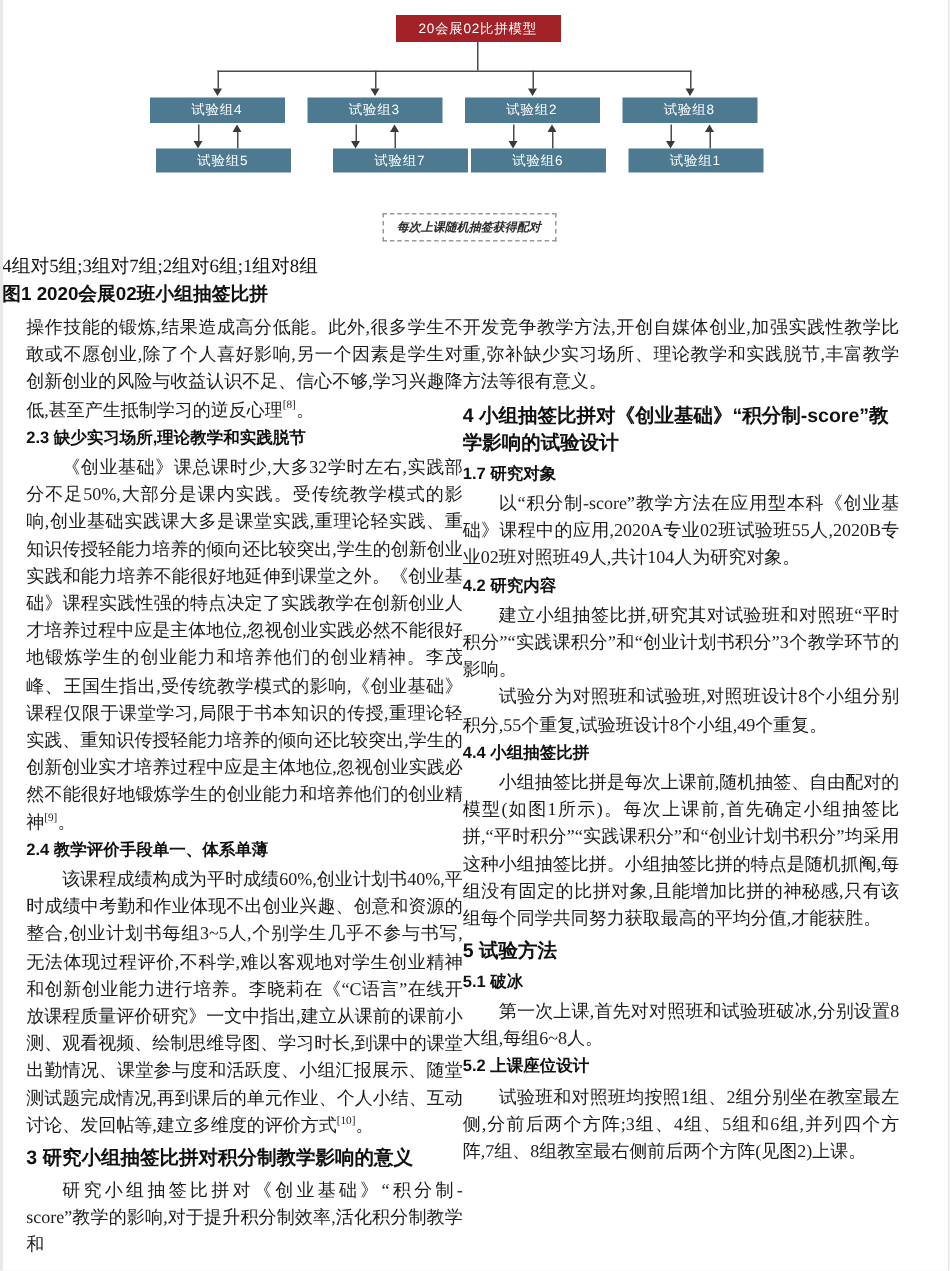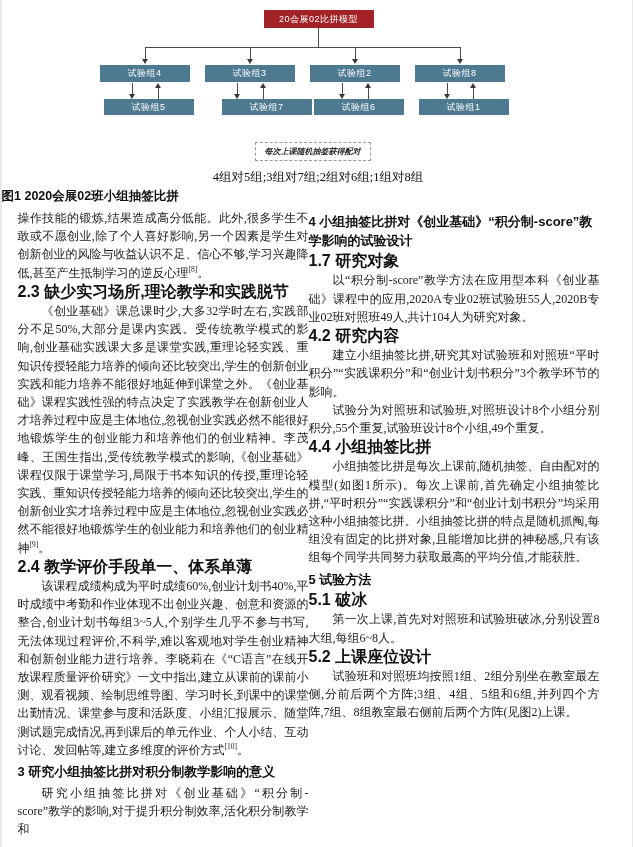--- a/index.html
+++ b/index.html
@@ -30,42 +30,42 @@
   .arrow-up{border-left:3.5px solid transparent;border-right:3.5px solid transparent;border-bottom:5px solid #3a3a3a;}
   #fig-note{
     position:absolute;left:253px;top:142px;width:114px;height:17px;
     border:1px dashed #9a9a9a;
     display:flex;align-items:center;justify-content:center;
     font-style:italic;font-weight:bold;font-size:8px;color:#2b2b2b;
     font-family:"Liberation Serif","DejaVu Serif",serif;
   }
   #fig-pairing{
     position:absolute;left:0;top:169px;width:633px;
-    text-align:center;font-size:12.5px;color:#111;
+    font-size:12.5px;color:#111;
   }
   #fig-caption{
     position:absolute;left:0;top:188px;width:633px;
     font-size:12.5px;font-weight:bold;
     font-family:"Liberation Sans","DejaVu Sans",sans-serif;color:#111;
   }
   
   #columns{
     position:absolute;left:16px;top:209px;width:601px;
     display:flex;
   }
   .col{width:291px;font-size:12px;line-height:18.2px;}
   .col p{margin:0;text-align:justify;}
   .col p.indent{text-indent:2em;}
   .col h3{
     font-family:"Liberation Sans","DejaVu Sans",sans-serif;
     font-size:13px;line-height:18.6px;margin:4px 0 2px;color:#111;
   }
   .col h4{
     font-family:"Liberation Sans","DejaVu Sans",sans-serif;
-    font-size:16px;line-height:18.2px;margin:1px 0;color:#111;
+    font-size:11px;line-height:18.2px;margin:1px 0;color:#111;
   }
   sup{font-size:7.5px;line-height:0;}
 </style>
 </head>
 <body>
 
 <div id="page">
 
   <div id="figure">
 
@@ -141,20 +141,21 @@
     <div class="col" id="col-left">
         <p>操作技能的锻炼,结果造成高分低能。此外,很多学生不敢或不愿创业,除了个人喜好影响,另一个因素是学生对创新创业的风险与收益认识不足、信心不够,学习兴趣降低,甚至产生抵制学习的逆反心理<sup>[8]</sup>。</p>
         <h4>2.3 缺少实习场所,理论教学和实践脱节</h4>
         <p class="indent">《创业基础》课总课时少,大多32学时左右,实践部分不足50%,大部分是课内实践。受传统教学模式的影响,创业基础实践课大多是课堂实践,重理论轻实践、重知识传授轻能力培养的倾向还比较突出,学生的创新创业实践和能力培养不能很好地延伸到课堂之外。《创业基础》课程实践性强的特点决定了实践教学在创新创业人才培养过程中应是主体地位,忽视创业实践必然不能很好地锻炼学生的创业能力和培养他们的创业精神。李茂峰、王国生指出,受传统教学模式的影响,《创业基础》课程仅限于课堂学习,局限于书本知识的传授,重理论轻实践、重知识传授轻能力培养的倾向还比较突出,学生的创新创业实才培养过程中应是主体地位,忽视创业实践必然不能很好地锻炼学生的创业能力和培养他们的创业精神<sup>[9]</sup>。</p>
         <h4>2.4 教学评价手段单一、体系单薄</h4>
         <p class="indent">该课程成绩构成为平时成绩60%,创业计划书40%,平时成绩中考勤和作业体现不出创业兴趣、创意和资源的整合,创业计划书每组3~5人,个别学生几乎不参与书写,无法体现过程评价,不科学,难以客观地对学生创业精神和创新创业能力进行培养。李晓莉在《“C语言”在线开放课程质量评价研究》一文中指出,建立从课前的课前小测、观看视频、绘制思维导图、学习时长,到课中的课堂出勤情况、课堂参与度和活跃度、小组汇报展示、随堂测试题完成情况,再到课后的单元作业、个人小结、互动讨论、发回帖等,建立多维度的评价方式<sup>[10]</sup>。</p>
         <h3>3 研究小组抽签比拼对积分制教学影响的意义</h3>
         <p class="indent">研究小组抽签比拼对《创业基础》“积分制-score”教学的影响,对于提升积分制效率,活化积分制教学和</p>
       </div>
     <div class="col" id="col-right">
+        <p>开发竞争教学方法,开创自媒体创业,加强实践性教学比重,弥补缺少实习场所、理论教学和实践脱节,丰富教学方法等很有意义。</p>
         <h3>4 小组抽签比拼对《创业基础》“积分制-score”教学影响的试验设计</h3>
         <h4>1.7 研究对象</h4>
         <p class="indent">以“积分制-score”教学方法在应用型本科《创业基础》课程中的应用,2020A专业02班试验班55人,2020B专业02班对照班49人,共计104人为研究对象。</p>
         <h4>4.2 研究内容</h4>
         <p class="indent">建立小组抽签比拼,研究其对试验班和对照班“平时积分”“实践课积分”和“创业计划书积分”3个教学环节的影响。</p>
         <p class="indent">试验分为对照班和试验班,对照班设计8个小组分别积分,55个重复,试验班设计8个小组,49个重复。</p>
         <h4>4.4 小组抽签比拼</h4>
         <p class="indent">小组抽签比拼是每次上课前,随机抽签、自由配对的模型(如图1所示)。每次上课前,首先确定小组抽签比拼,“平时积分”“实践课积分”和“创业计划书积分”均采用这种小组抽签比拼。小组抽签比拼的特点是随机抓阄,每组没有固定的比拼对象,且能增加比拼的神秘感,只有该组每个同学共同努力获取最高的平均分值,才能获胜。</p>
         <h3>5 试验方法</h3>
         <h4>5.1 破冰</h4>

